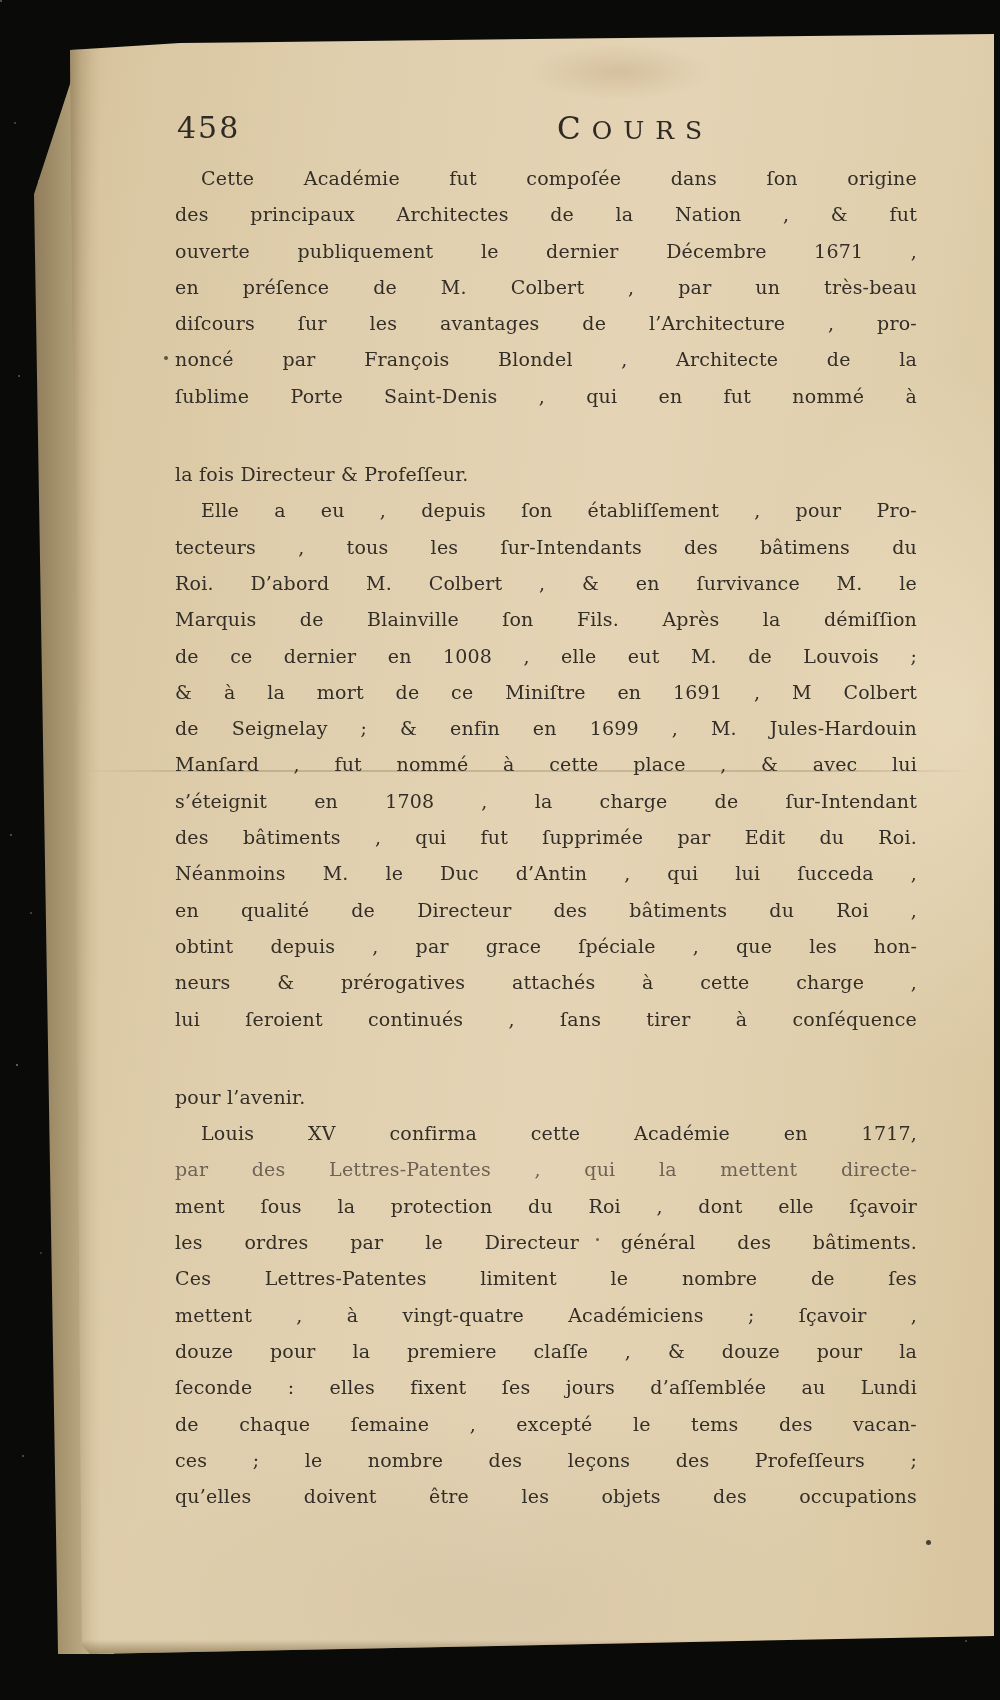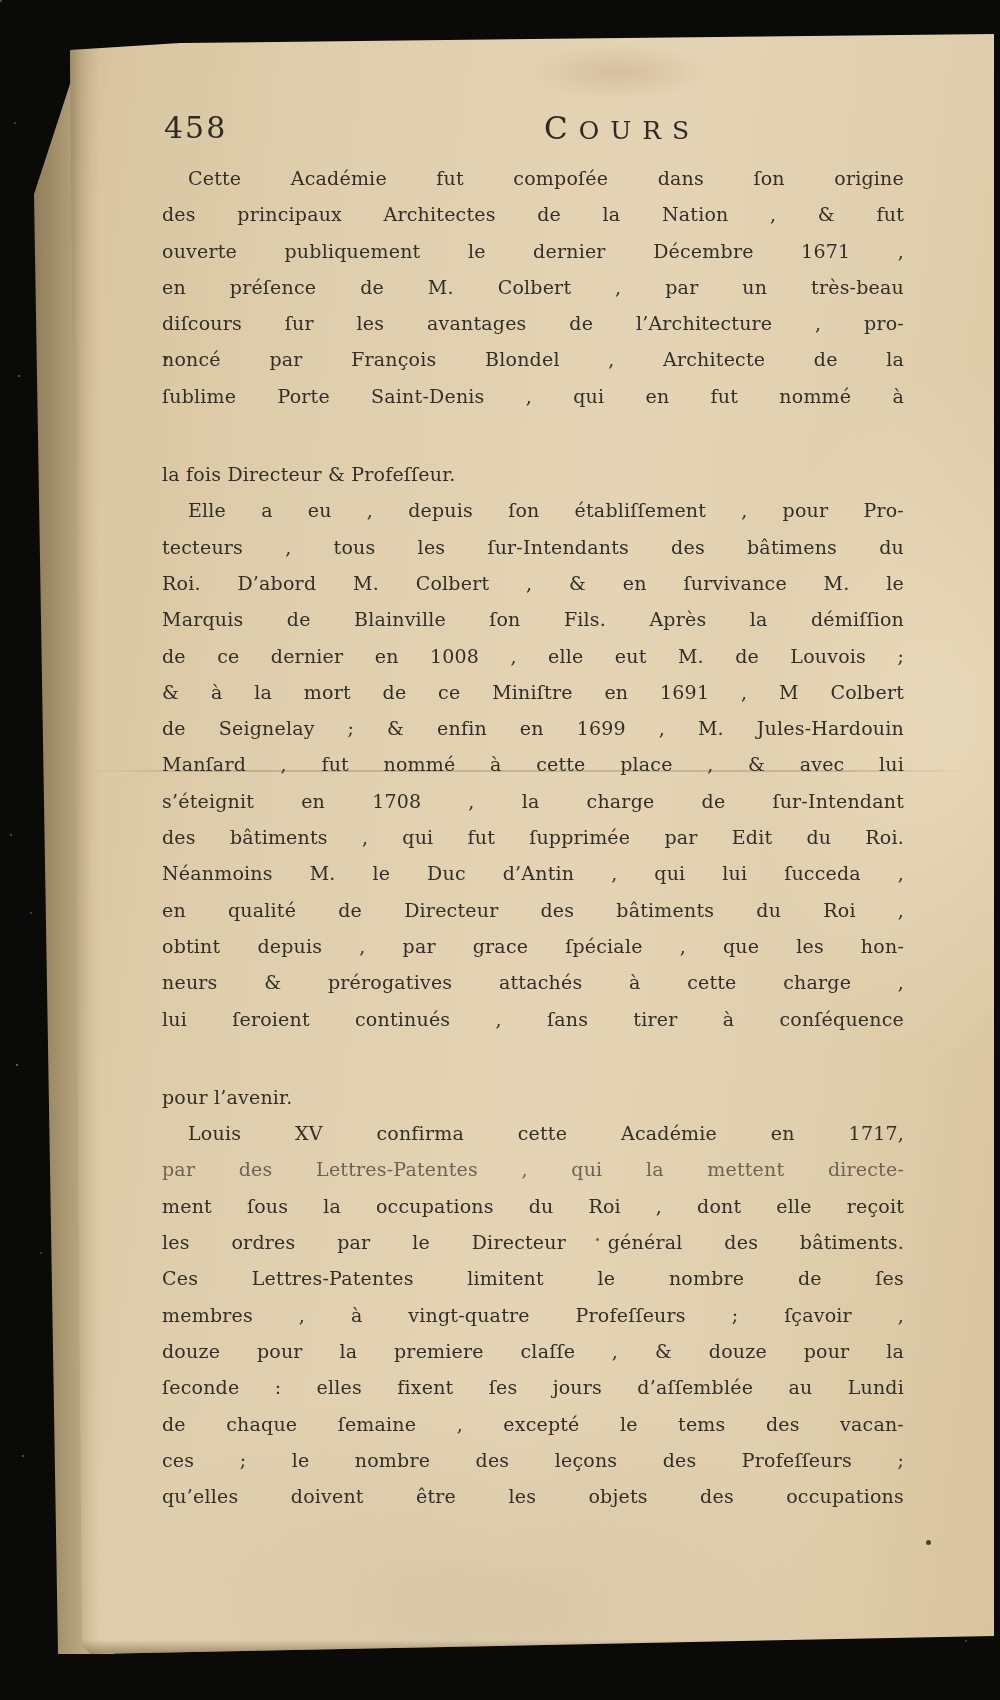--- a/index.html
+++ b/index.html
@@ -57,21 +57,21 @@
   .crease {
     position: absolute; left: 18px; top: 736px; width: 900px; height: 2px;
     background: linear-gradient(90deg, transparent, rgba(140,118,80,0.35) 15%, rgba(140,118,80,0.30) 85%, transparent);
   }
   .speck1 { position: absolute; left: 104px; top: 322px; width: 4px; height: 4px; background: #5c5347; border-radius: 50%; }
   .speck2 { position: absolute; left: 866px; top: 1506px; width: 5px; height: 5px; background: #4a4036; border-radius: 50%; }
   .speck3 { position: absolute; left: 536px; top: 1204px; width: 3px; height: 3px; background: #6d6254; border-radius: 50%; }
 
   .textblock {
     position: absolute;
-    left: 102px; top: 70px;
+    left: 115px; top: 70px;
     width: 742px;
     color: #332e27;
   }
   .pagehead {
     position: relative;
     height: 54px;
   }
   .pageno {
     position: absolute; left: 2px; top: 6px;
     font-size: 30px; letter-spacing: 2px; color: #2f2a24;
@@ -134,24 +134,24 @@
           <div class="line">s’éteignit en 1708 , la charge de ſur-Intendant</div>
           <div class="line">des bâtiments , qui fut ſupprimée par Edit du Roi.</div>
           <div class="line">Néanmoins M. le Duc d’Antin , qui lui ſucceda ,</div>
           <div class="line">en qualité de Directeur des bâtiments du Roi ,</div>
           <div class="line">obtint depuis , par grace ſpéciale , que les hon-</div>
           <div class="line">neurs &amp; prérogatives attachés à cette charge ,</div>
           <div class="line">lui ſeroient continués , ſans tirer à conſéquence</div>
           <div class="line left">pour l’avenir.</div>
           <div class="line indent">Louis XV confirma cette Académie en 1717,</div>
           <div class="line faded">par des Lettres-Patentes , qui la mettent directe-</div>
-          <div class="line">ment ſous la occupations du Roi , dont elle reçoit</div>
+          <div class="line">ment ſous la protection du Roi , dont elle ſçavoir</div>
           <div class="line">les ordres par le Directeur général des bâtiments.</div>
           <div class="line">Ces Lettres-Patentes limitent le nombre de ſes</div>
-          <div class="line">membres , à vingt-quatre Profeſſeurs ; ſçavoir ,</div>
+          <div class="line">mettent , à vingt-quatre Académiciens ; ſçavoir ,</div>
           <div class="line">douze pour la premiere claſſe , &amp; douze pour la</div>
           <div class="line">ſeconde : elles fixent ſes jours d’aſſemblée au Lundi</div>
           <div class="line">de chaque ſemaine , excepté le tems des vacan-</div>
           <div class="line">ces ; le nombre des leçons des Profeſſeurs ;</div>
           <div class="line">qu’elles doivent être les objets des occupations</div>
         </div>
     </div>
   </div>
 </div>
 

